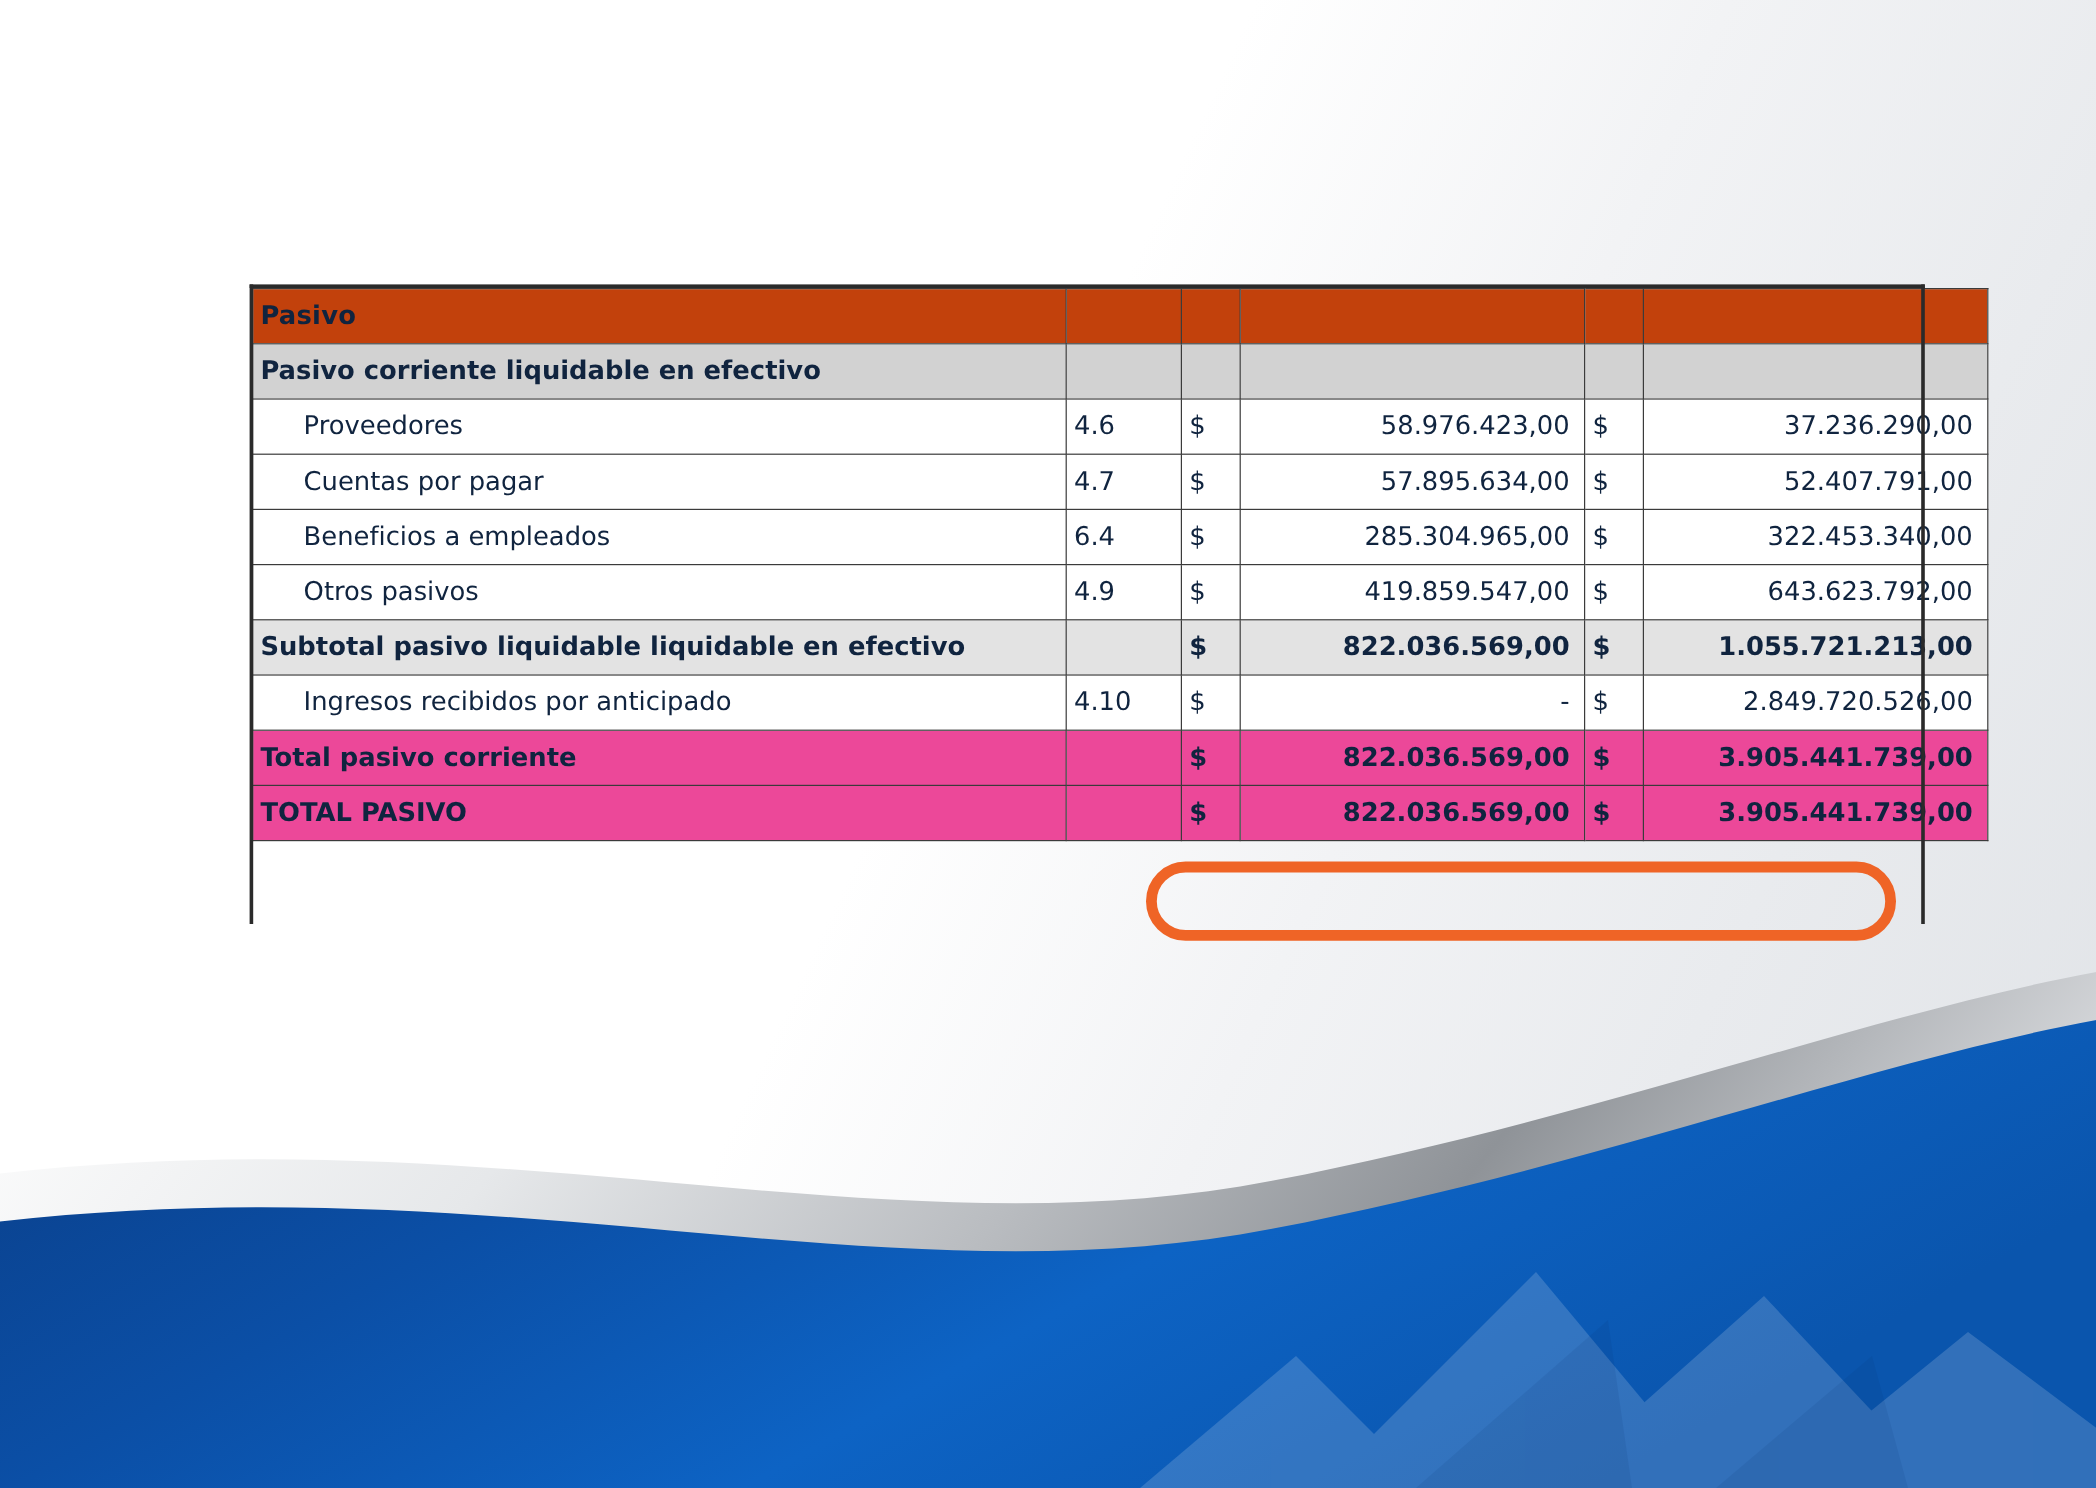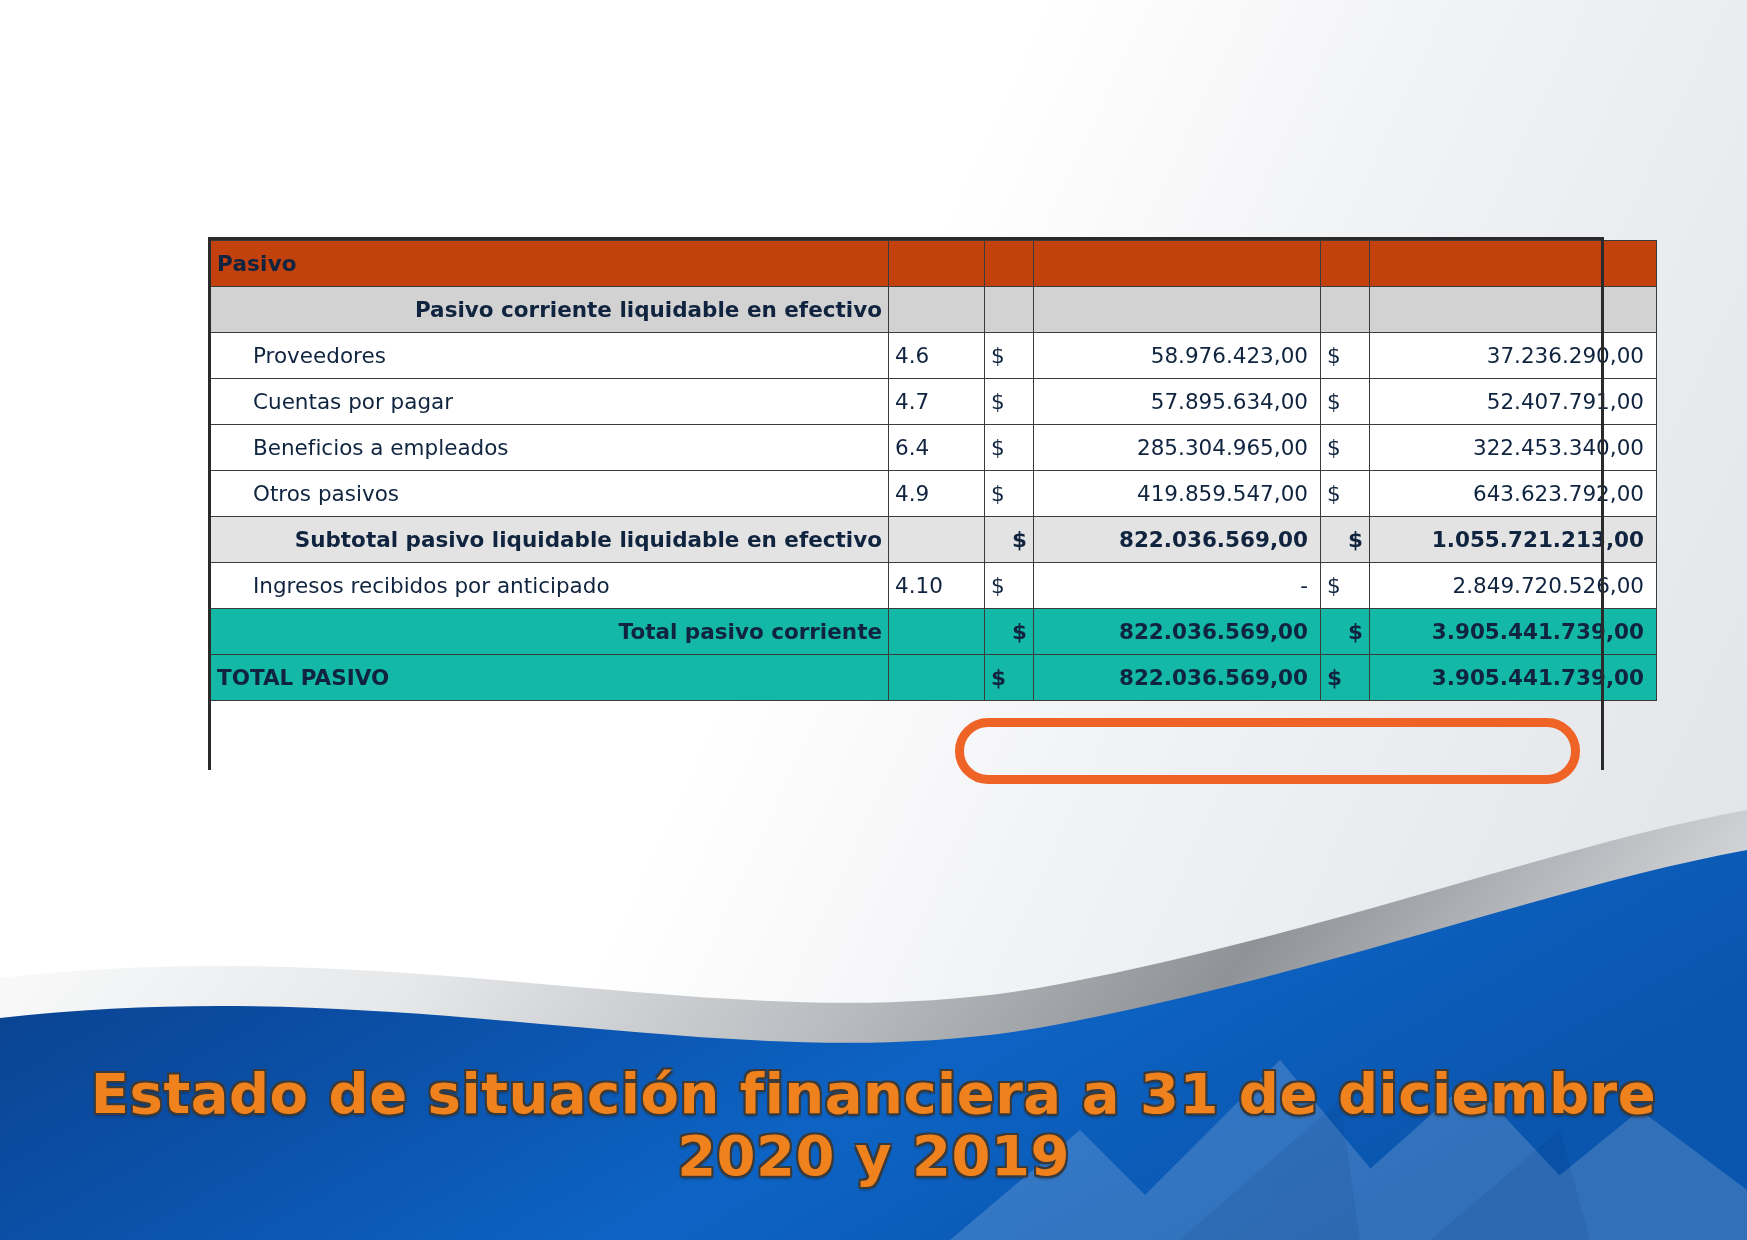--- a/index.html
+++ b/index.html
@@ -73,30 +73,30 @@
   }
   tr.item td.col-label {
     padding-left: 42px !important;
     font-weight: normal;
   }
   tr.subtotal td {
     background: #e3e3e3;
     font-weight: bold;
   }
   tr.total td {
-    background: #14b8a6;
+    background: #ec4899;
     font-weight: bold;
     margin-top: 11px;
   }
   tr.grand td {
     background: #ffffff;
     font-weight: bold;
     letter-spacing: .3px;
   }
-  .thickline td { border-top-width: 2px; text-align: right; }
+  .thickline td { border-top-width: 2px; }
   td.blank { background: #e3e3e3; }
   td.blank-white { background: #ffffff; }
 
   
   .table-frame {
     position: absolute;
     left: 208px;
     top: 237px;
     width: 1396px;
     height: 0;
@@ -282,18 +282,14 @@
   </div>
 
   <div class="table-frame">
     <div class="frame-top"></div>
     <div class="frame-left"></div>
     <div class="frame-right"></div>
   </div>
 
   <div class="highlight-ellipse"></div>
 
-  <div class="title-block">
-    <div class="title-text">Estado de situación financiera a 31 de diciembre</div>
-    <div class="title-text">2020 y 2019</div>
-  </div>
 
 </div>
 
 </body></html>

